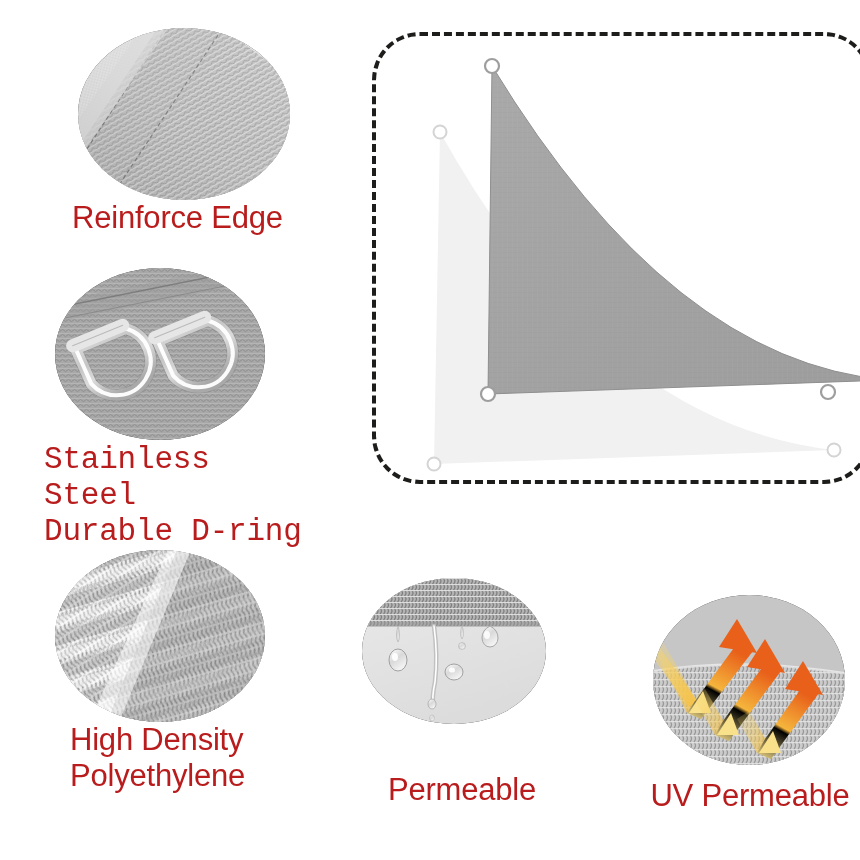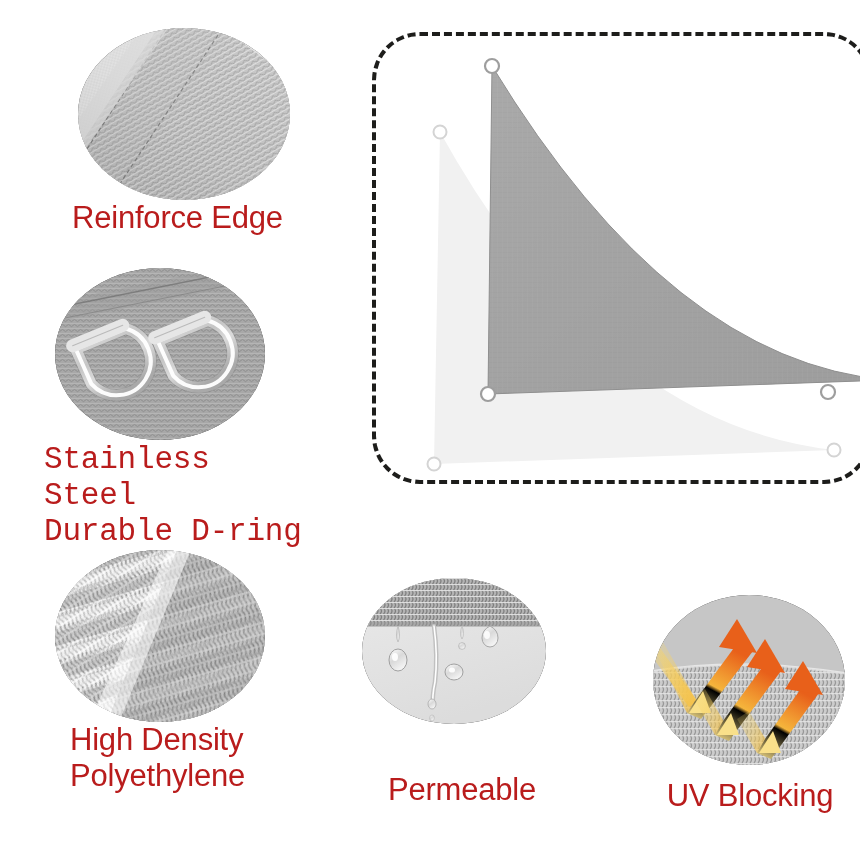--- a/index.html
+++ b/index.html
@@ -282,21 +282,21 @@
 
           <g>
             <path d="M96,116 L116,150 L104,158 L84,124 Z" fill="url(#rayFade)" opacity="0.8"></path>
             <path d="M104,158 L112,144 L152,88 L166,98 L118,164 Z" fill="url(#rayG)"></path>
             <polygon points="150,66 170,100 132,94" fill="#e8601a"></polygon>
             <polygon points="106,158 120,136 128,158" fill="#f9e08a"></polygon>
           </g>
         </g>
       </svg>
     </div>
-    <div class="caption" style="left:645px;top:778px;width:210px;text-align:center;">UV Blocking</div>
+    <div class="caption" style="left:645px;top:778px;width:210px;text-align:center;">UV Permeable</div>
   </div>
 
   <div id="panel"></div>
   <svg id="panel-svg" viewBox="0 0 500 452">
     <defs>
       <pattern id="sailWeave" width="5" height="5" patternUnits="userSpaceOnUse">
         <rect width="5" height="5" fill="#a3a3a3"></rect>
         <path d="M0 0 h5" stroke="#9a9a9a" stroke-width="1"></path>
         <path d="M0 0 v5" stroke="#ababab" stroke-width="1"></path>
       </pattern>

